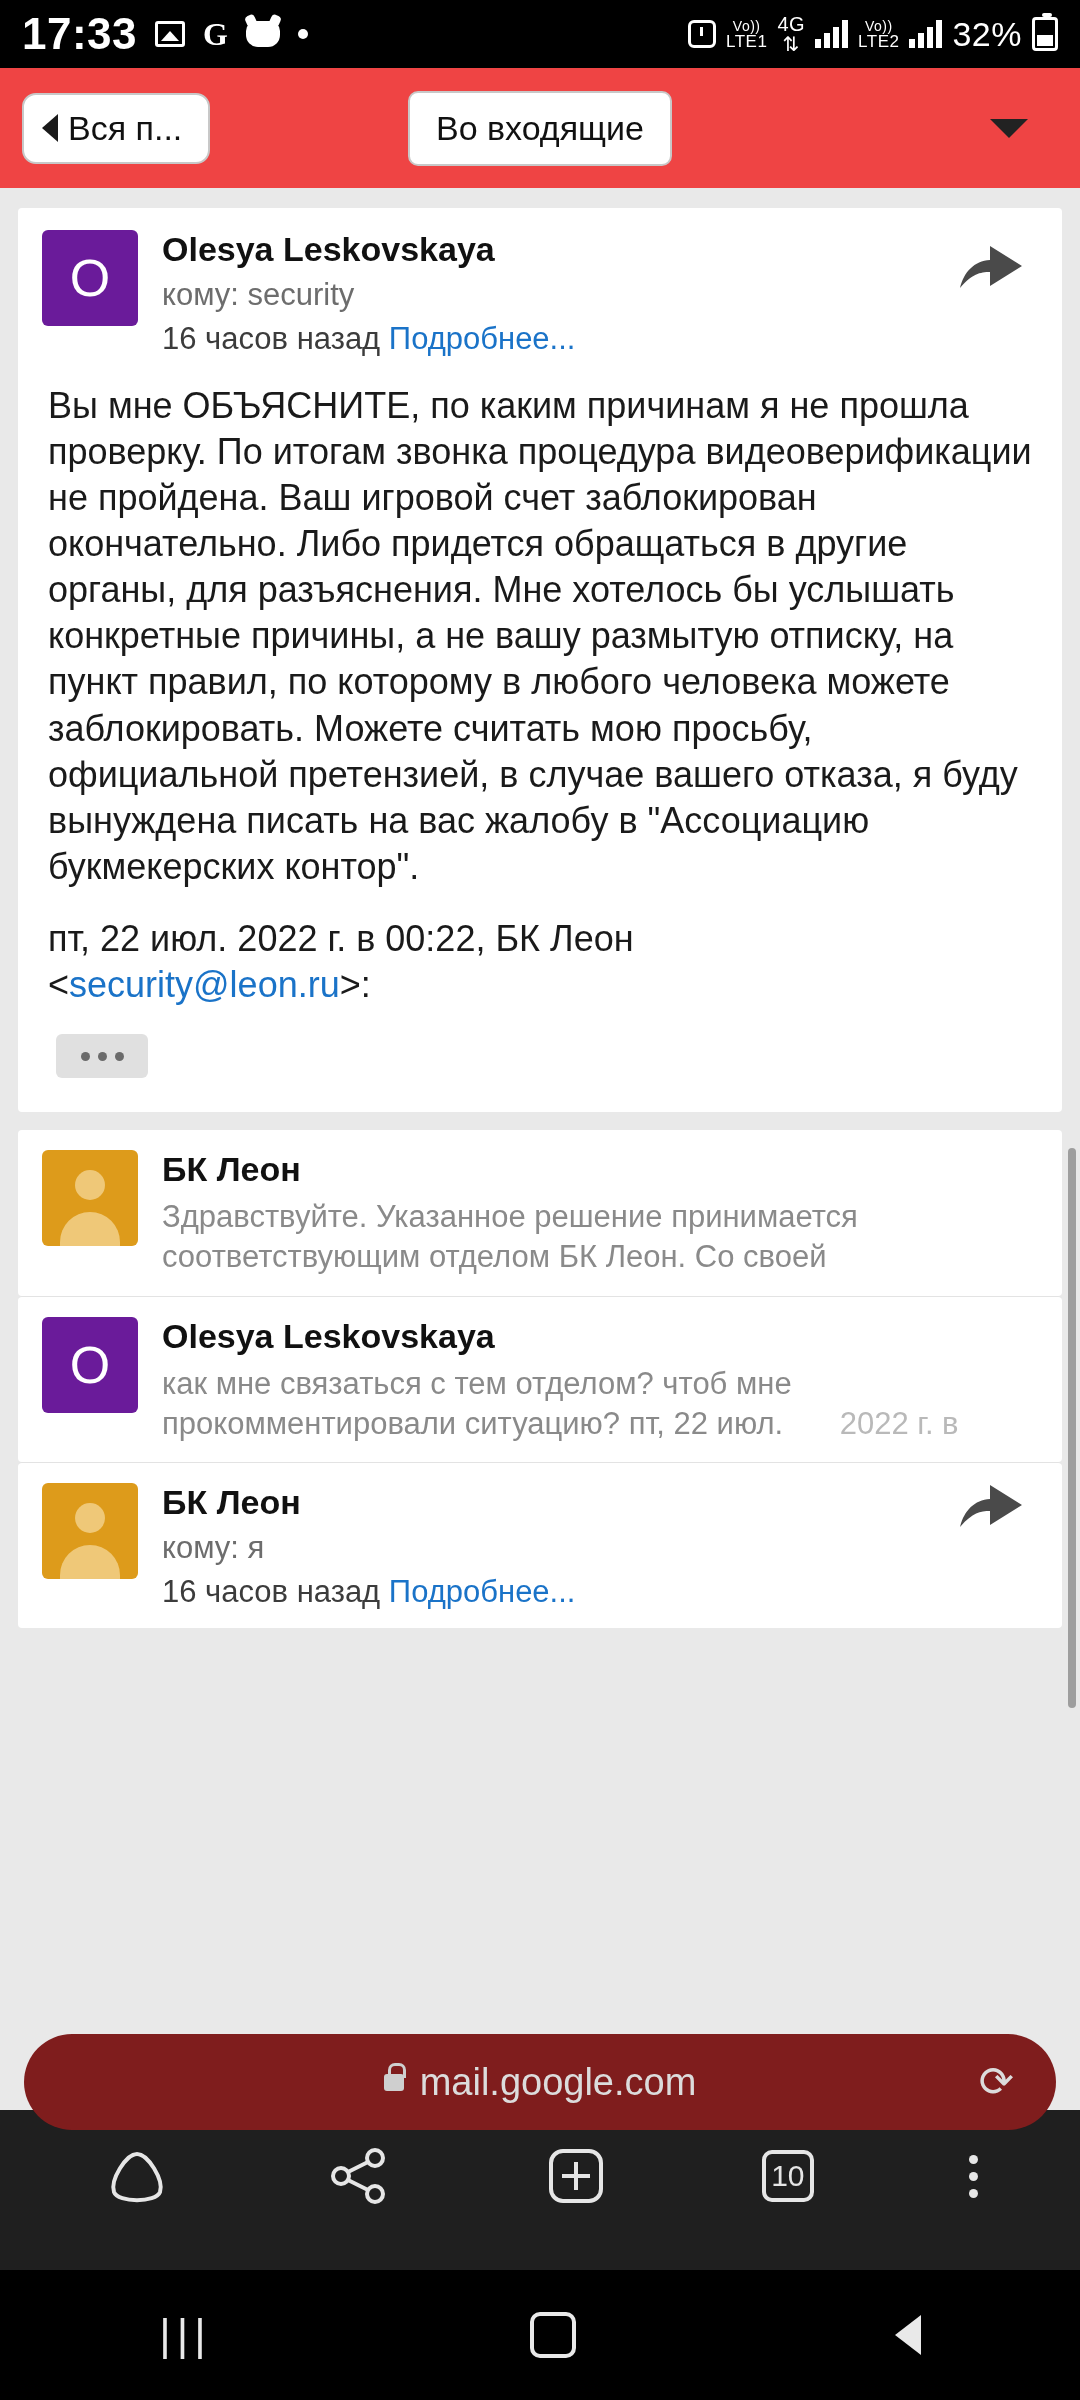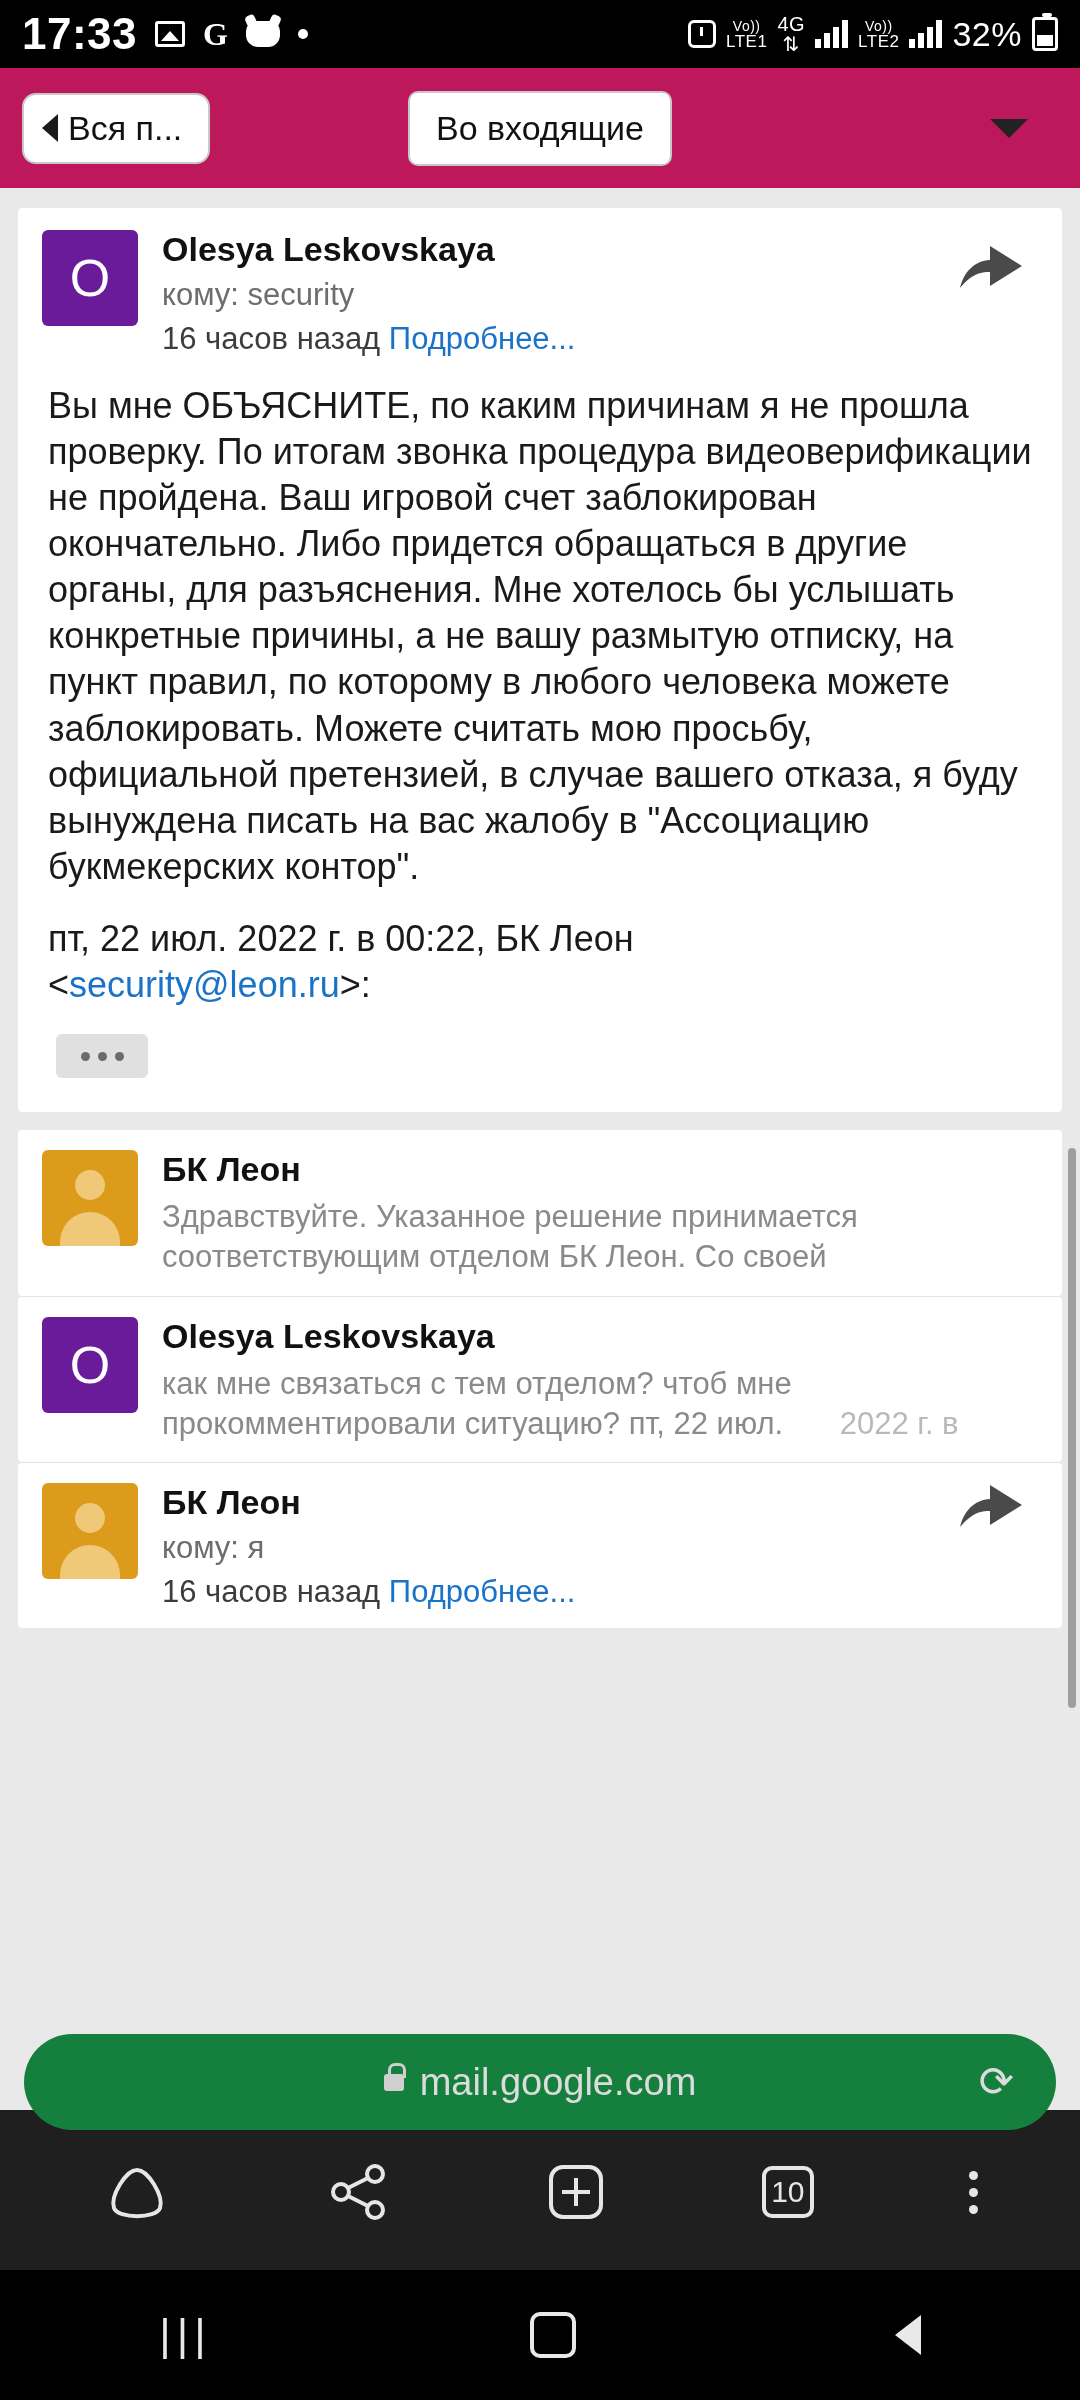--- a/index.html
+++ b/index.html
@@ -66,21 +66,21 @@
     content:""; position:absolute; top:-7px; left:7px; width:10px; height:4px; background:#fff;
     border-radius: 2px;
   }
   .batt::after{
     content:""; position:absolute; left:2px; right:2px; bottom:2px; height:11px; background:#fff;
   }
   .sb-pct { font-size: 34px; }
 
   
   .appbar {
-    height: 120px; background: #be185d; display: flex; align-items: center;
+    height: 120px; background: #ef4444; display: flex; align-items: center;
     padding: 0 22px; position: relative;
   }
   .back-chip {
     display: flex; align-items: center; gap: 10px;
     border: 2px solid #c8c8c8; border-radius: 14px; padding: 14px 26px 14px 18px;
     background: #fff;
   }
   .chev-left {
     width: 0; height: 0;
     border-top: 14px solid transparent; border-bottom: 14px solid transparent;
@@ -151,36 +151,36 @@
     position: absolute; right: 4px; top: 960px; width: 8px; height: 560px;
     background: #9e9e9e; border-radius: 4px;
   }
 
   
   .browser {
     position: absolute; left: 0; right: 0; bottom: 130px; height: 160px; background: #1f1f1f;
   }
   .urlbar {
     position: absolute; top: -76px; left: 24px; right: 24px; height: 96px;
-    background: #15803d; border-radius: 48px; display: flex; align-items: center;
+    background: #7f1d1d; border-radius: 48px; display: flex; align-items: center;
     justify-content: center; gap: 16px;
   }
   .lock {
     width: 20px; height: 17px; background: #cfcfcf; border-radius: 3px; position: relative;
   }
   .lock::before {
     content: ""; position: absolute; top: -11px; left: 4px; width: 12px; height: 12px;
     border: 3px solid #cfcfcf; border-bottom: none; border-radius: 7px 7px 0 0;
   }
   .url-text { color: #dcdcdc; font-size: 38px; }
   .reload {
     position: absolute; right: 42px; color: #dcdcdc; font-size: 42px; line-height: 1;
   }
   .browser-actions {
-    position: absolute; top: 52px; left: 0; right: 0; display: flex;
+    position: absolute; top: 36px; left: 0; right: 0; display: flex;
     align-items: center; justify-content: space-around; padding: 0 24px;
   }
   .tabs-box {
     width: 52px; height: 52px; border: 4px solid #e6e6e6; border-radius: 10px;
     display: flex; align-items: center; justify-content: center;
     color: #e6e6e6; font-size: 30px;
   }
   .kebab { display: flex; flex-direction: column; gap: 8px; align-items: center; }
   .kebab i { width: 9px; height: 9px; border-radius: 50%; background: #e6e6e6; display:block; }
 

